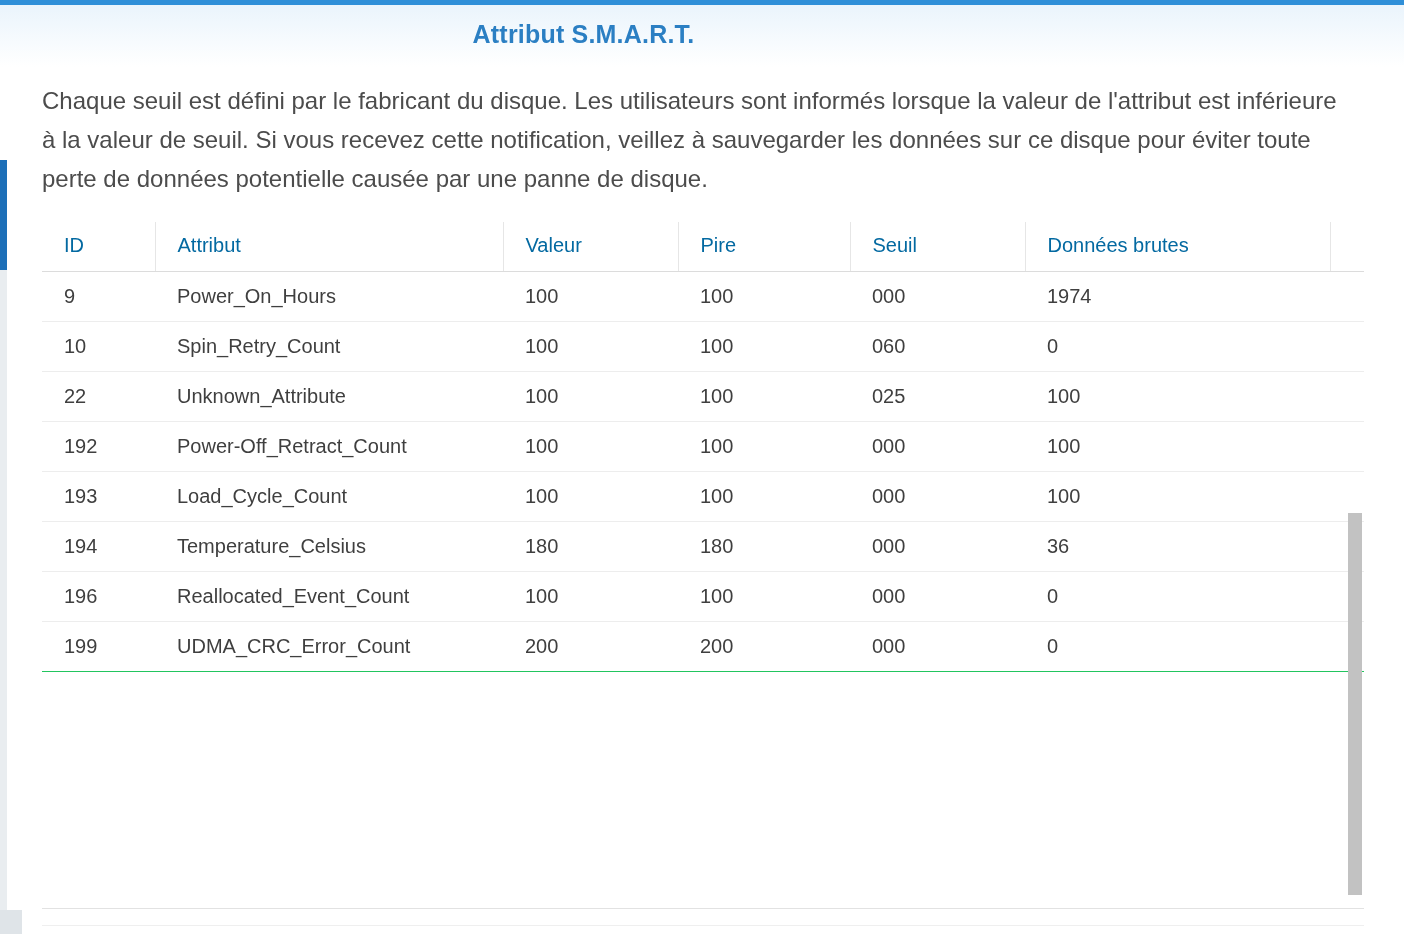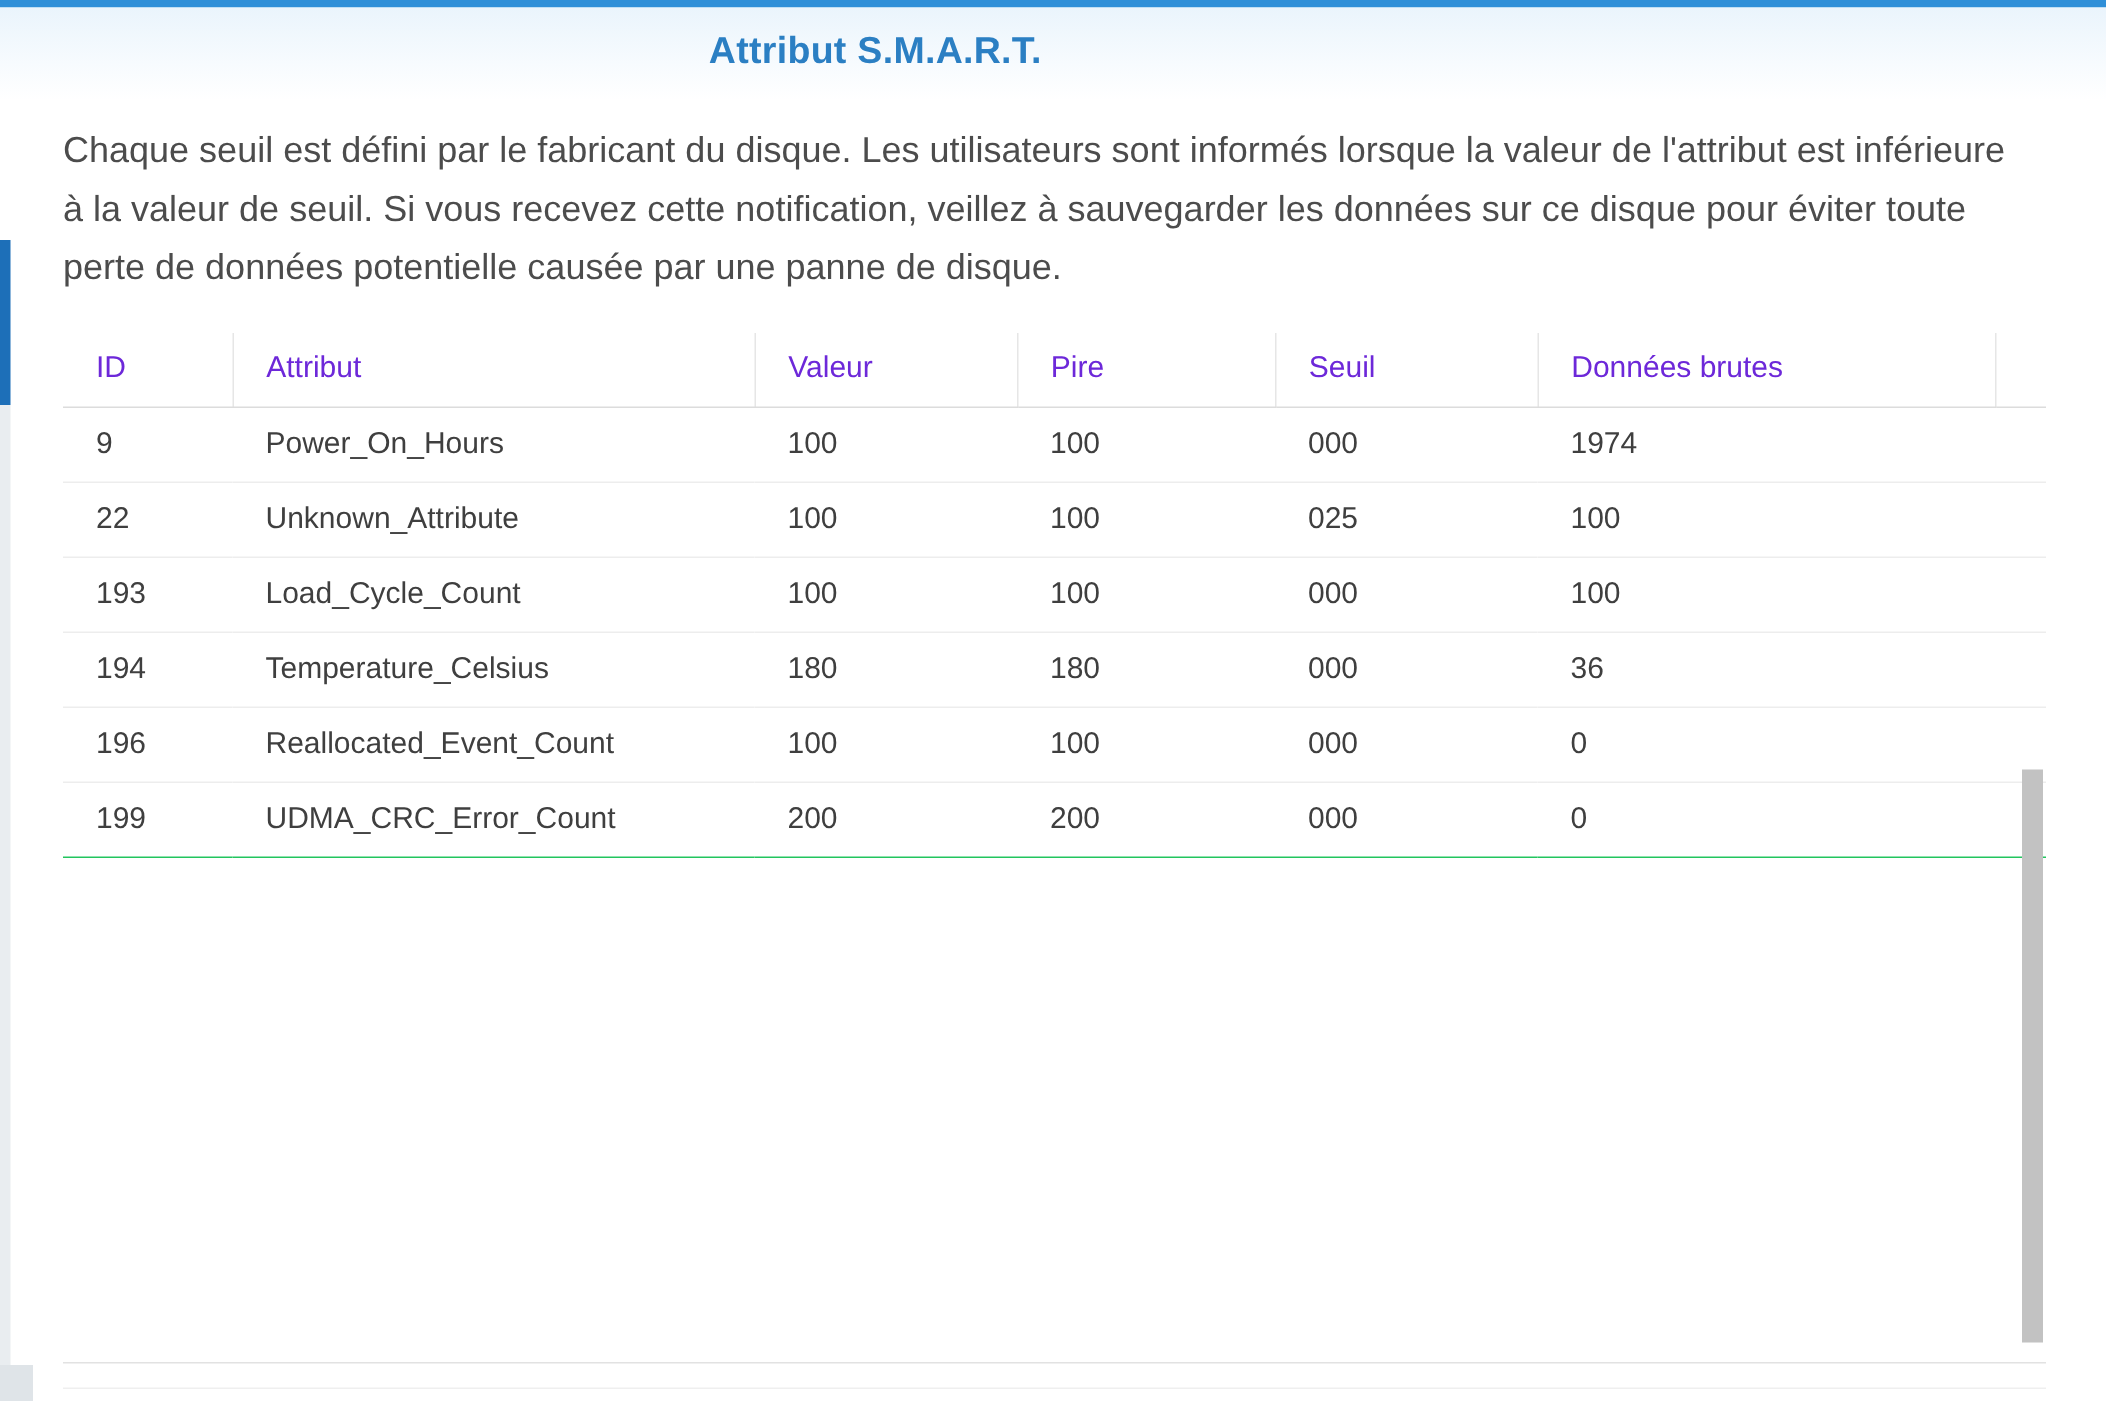--- a/index.html
+++ b/index.html
@@ -93,21 +93,21 @@
   table.smart {
     border-collapse: collapse;
     width: 1322px;
     table-layout: fixed;
   }
 
   table.smart thead th {
     text-align: left;
     font-weight: normal;
     font-size: 20px;
-    color: #6d28d9;
+    color: #0369a1;
     padding: 12px 0 14px 22px;
     border-bottom: 1px solid #dcdcdc;
     border-right: 1px solid #e6e6e6;
     background: #ffffff;
   }
   table.smart thead th:last-child { border-right: none; }
 
   table.smart tbody td {
     font-size: 20px;
     color: #3f3f3f;
@@ -197,25 +197,43 @@
       <tr>
         <td>9</td>
         <td>Power_On_Hours</td>
         <td>100</td>
         <td>100</td>
         <td>000</td>
         <td>1974</td>
         <td></td>
       </tr>
       <tr>
+        <td>10</td>
+        <td>Spin_Retry_Count</td>
+        <td>100</td>
+        <td>100</td>
+        <td>060</td>
+        <td>0</td>
+        <td></td>
+      </tr>
+      <tr>
         <td>22</td>
         <td>Unknown_Attribute</td>
         <td>100</td>
         <td>100</td>
         <td>025</td>
+        <td>100</td>
+        <td></td>
+      </tr>
+      <tr>
+        <td>192</td>
+        <td>Power-Off_Retract_Count</td>
+        <td>100</td>
+        <td>100</td>
+        <td>000</td>
         <td>100</td>
         <td></td>
       </tr>
       <tr>
         <td>193</td>
         <td>Load_Cycle_Count</td>
         <td>100</td>
         <td>100</td>
         <td>000</td>
         <td>100</td>

